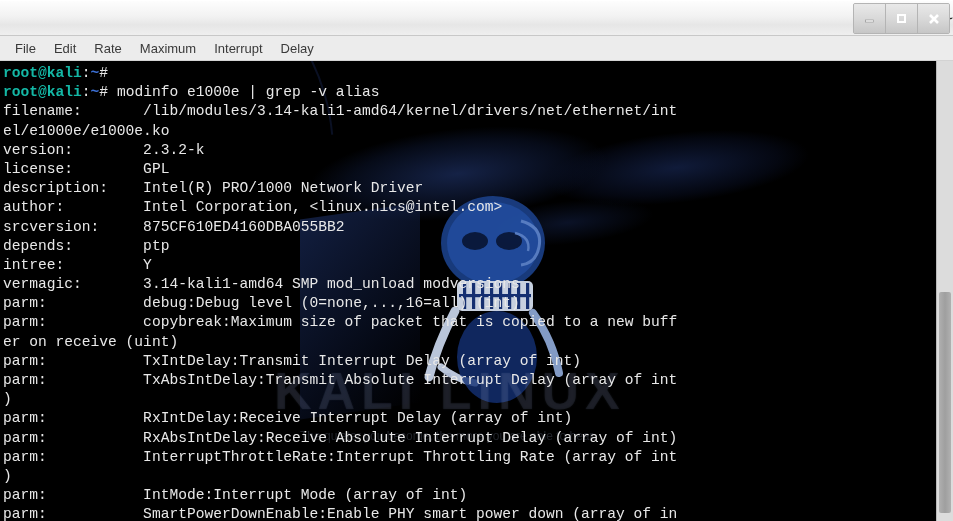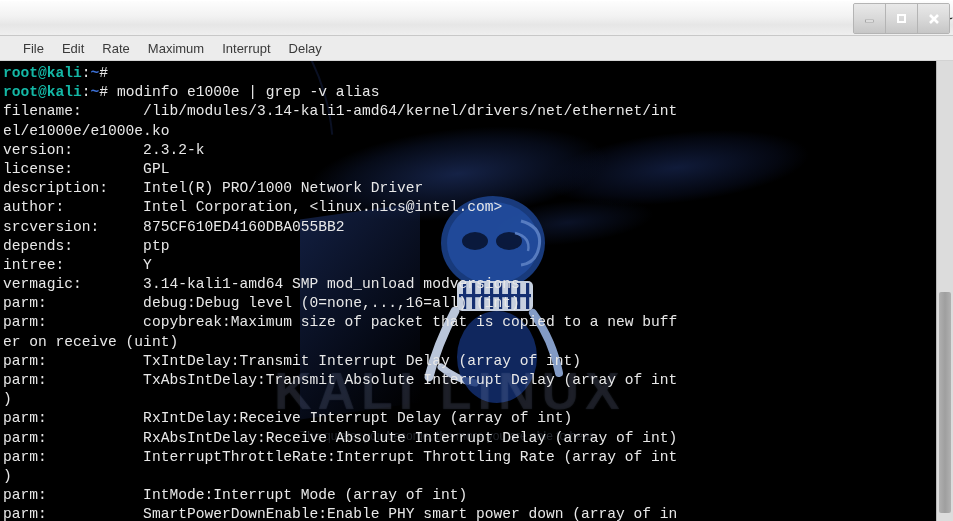--- a/index.html
+++ b/index.html
@@ -61,21 +61,21 @@
   .wbtn:last-child { border-right: none; }
   .wbtn svg { display: block; }
 
   
   #menubar {
     height: 25px;
     background: #ececec;
     border-bottom: 1px solid #d3d3d3;
     display: flex;
     align-items: center;
-    padding-left: 14px;
+    padding-left: 6px;
     box-sizing: border-box;
   }
   .menu-item {
     font-size: 13px;
     color: #3a3a3a;
     padding: 2px 9px;
     cursor: default;
     user-select: none;
     white-space: nowrap;
   }

